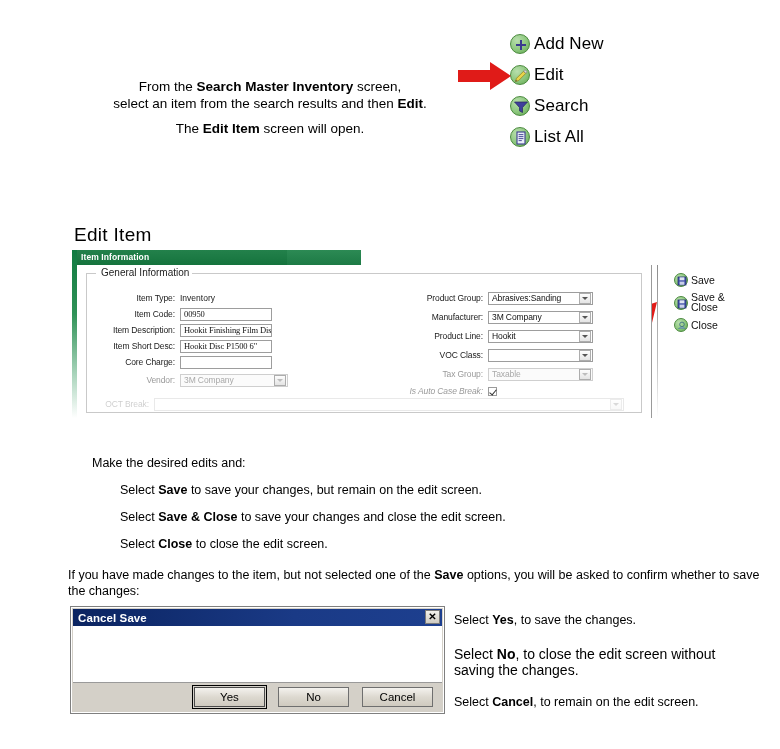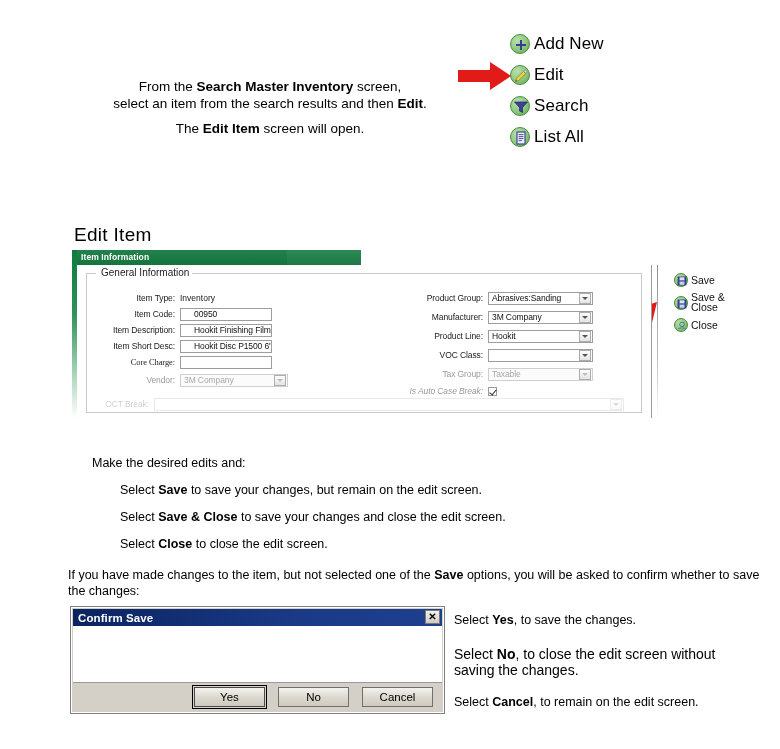--- a/index.html
+++ b/index.html
@@ -76,22 +76,22 @@
     position:absolute;left:21px;top:2px;font-size:10px;color:#222;background:#fff;padding:0 3px;
   }
   #fieldset-top-right{position:absolute;left:90px;top:8px;width:475px;height:1px;background:#c9c9c9;}
 
   .frow{position:absolute;display:flex;align-items:center;height:14px;}
   .flabel{font-size:8.5px;color:#1a1a1a;text-align:right;letter-spacing:-.1px;}
   .flabel.dim{color:#9a9a9a;}
   .fvalue-plain{font-size:8.5px;color:#1a1a1a;margin-left:5px;}
   .fbox{
     margin-left:5px;height:13px;border:1px solid #9d9d9d;background:#fff;
-    font-size:8.5px;color:#111;display:flex;align-items:center;padding-left:13px;
-    box-sizing:border-box;letter-spacing:-.1px;
+    font-size:8.5px;color:#111;display:flex;align-items:center;padding-left:3px;
+    box-sizing:border-box;letter-spacing:-.1px;font-family:Liberation Serif, serif;
   }
   .fcombo{
     margin-left:5px;height:13px;border:1px solid #9d9d9d;background:#fff;
     display:flex;align-items:center;box-sizing:border-box;
   }
   .fcombo.dim{border-color:#cfcfcf;background:#fbfbfb;}
   .fcombo .txt{
     flex:1;font-size:8.5px;color:#111;padding-left:3px;letter-spacing:-.1px;
     overflow:hidden;white-space:nowrap;
   }
@@ -266,21 +266,21 @@
     </div>
     <div class="frow" style="left:18px;top:58px;">
       <span class="flabel" style="width:80px;">Item Description:</span>
       <span class="fbox" style="width:92px;overflow:hidden;white-space:nowrap;">Hookit Finishing Film Disc,</span>
     </div>
     <div class="frow" style="left:18px;top:74px;">
       <span class="flabel" style="width:80px;">Item Short Desc:</span>
       <span class="fbox" style="width:92px;overflow:hidden;white-space:nowrap;">Hookit Disc P1500 6"</span>
     </div>
     <div class="frow" style="left:18px;top:90px;">
-      <span class="flabel" style="width:80px;font-family:Liberation Serif, serif;">Core Charge:</span>
+      <span class="flabel" style="width:80px;">Core Charge:</span>
       <span class="fbox" style="width:92px;"></span>
     </div>
     <div class="frow" style="left:18px;top:108px;">
       <span class="flabel dim" style="width:80px;">Vendor:</span>
       <span class="fcombo dim" style="width:108px;">
         <span class="txt">3M Company</span>
         <span class="btn">
             <i></i>
           </span>
       </span>
@@ -395,21 +395,21 @@
     <span>Select </span><b>Close</b><span> to close the edit screen.</span>
   </div>
 </div>
 
 <div class="abs" id="confirm-para">
   <span>If you have made changes to the item, but not selected one of the </span><b>Save</b><span> options, you will be asked to confirm whether to save the changes:</span>
 </div>
 
 <div class="abs" id="dialog">
   <div id="dialog-titlebar">
-    <span id="dialog-title">Confirm Save</span>
+    <span id="dialog-title">Cancel Save</span>
     <span id="dialog-close">✕</span>
   </div>
   <div id="dialog-msgarea"></div>
   <div id="dialog-buttons">
     <div class="dlg-btn default">Yes</div>
     <div class="dlg-btn">No</div>
     <div class="dlg-btn">Cancel</div>
   </div>
 </div>
 

